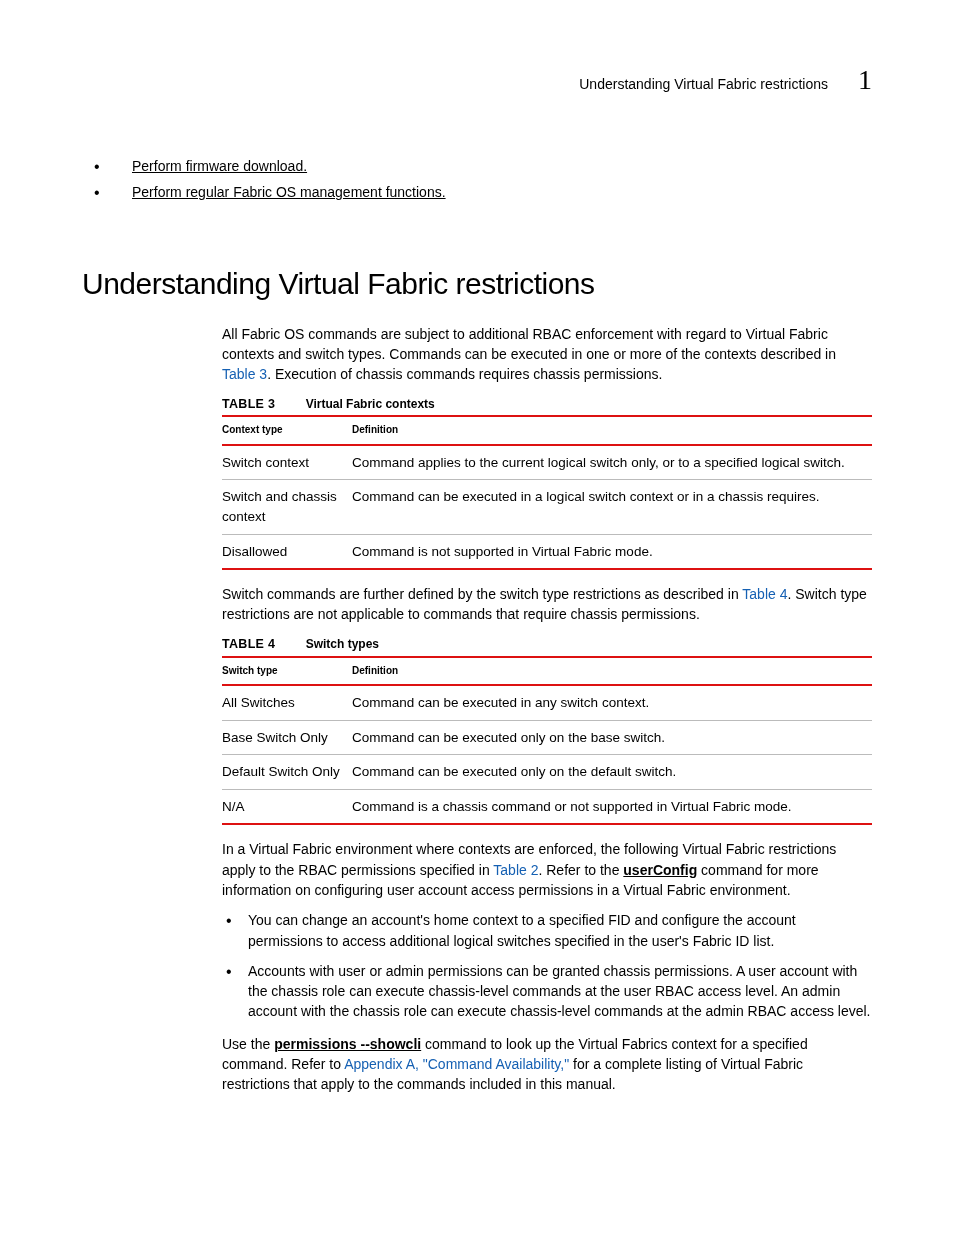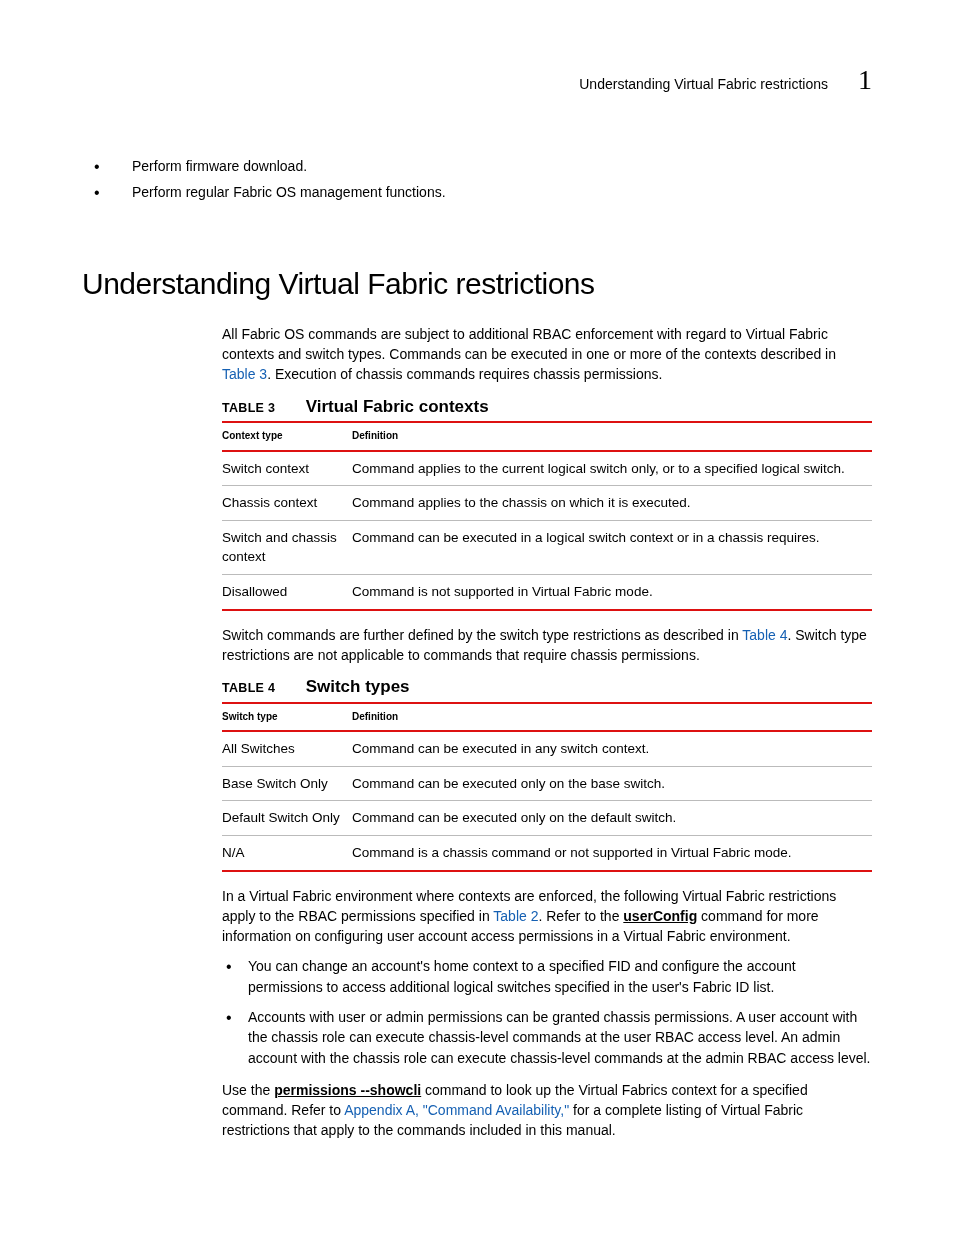--- a/index.html
+++ b/index.html
@@ -19,21 +19,21 @@
     align-items: baseline;
     gap: 30px;
     margin-bottom: 55px;
   }
   .chapter-num {
     font-family: Georgia, "Times New Roman", serif;
     font-size: 28px;
     font-weight: 400;
   }
   .body-indent { margin-left: 140px; }
-  .list-indent { margin-left: 170px; }
+  .list-indent { margin-left: 170px; text-decoration: underline; }
   ul.bullets {
     list-style: none;
     padding: 0;
     margin: 0 0 10px 0;
   }
   ul.bullets li {
     position: relative;
     padding-left: 50px;
     margin-bottom: 6px;
   }
@@ -58,21 +58,21 @@
   }
   .caption-num {
     font-weight: bold;
     letter-spacing: 0.3px;
     font-size: 12.5px;
     display: inline-block;
     width: 80px;
   }
   .caption-title {
     font-weight: bold;
-    font-size: 17px;
+    font-size: 12px;
   }
   table.data {
     width: 100%;
     border-collapse: collapse;
     margin: 2px 0 14px 0;
     font-size: 13.5px;
   }
   table.data th {
     text-align: left;
     font-weight: bold;
@@ -145,24 +145,20 @@
       <th>Context type</th>
       <th>Definition</th>
     </tr>
       </thead>
     <tbody>
       <tr>
           <td>Switch context</td>
           <td>Command applies to the current logical switch only, or to a specified logical switch.</td>
         </tr>
       <tr>
-          <td>Chassis context</td>
-          <td>Command applies to the chassis on which it is executed.</td>
-        </tr>
-      <tr>
           <td>Switch and chassis context</td>
           <td>Command can be executed in a logical switch context or in a chassis requires.</td>
         </tr>
       <tr>
           <td>Disallowed</td>
           <td>Command is not supported in Virtual Fabric mode.</td>
         </tr>
     </tbody>
   </table>
 

